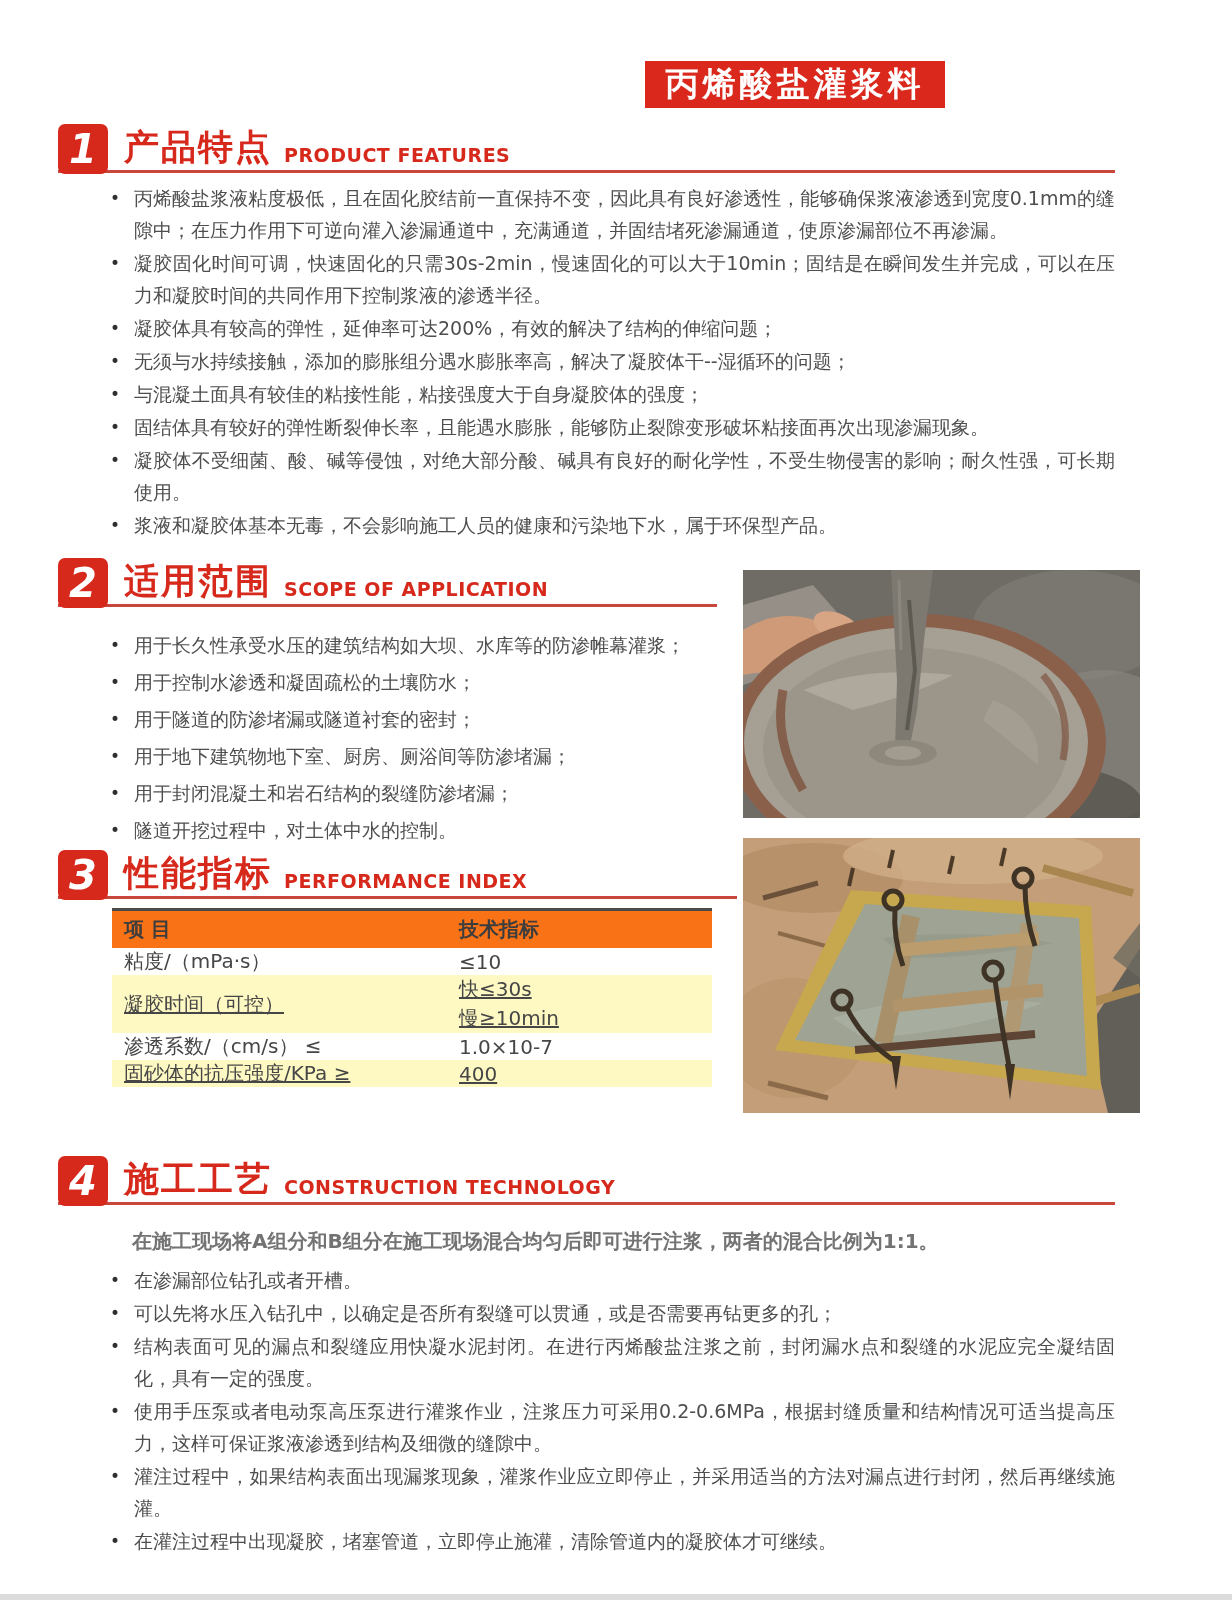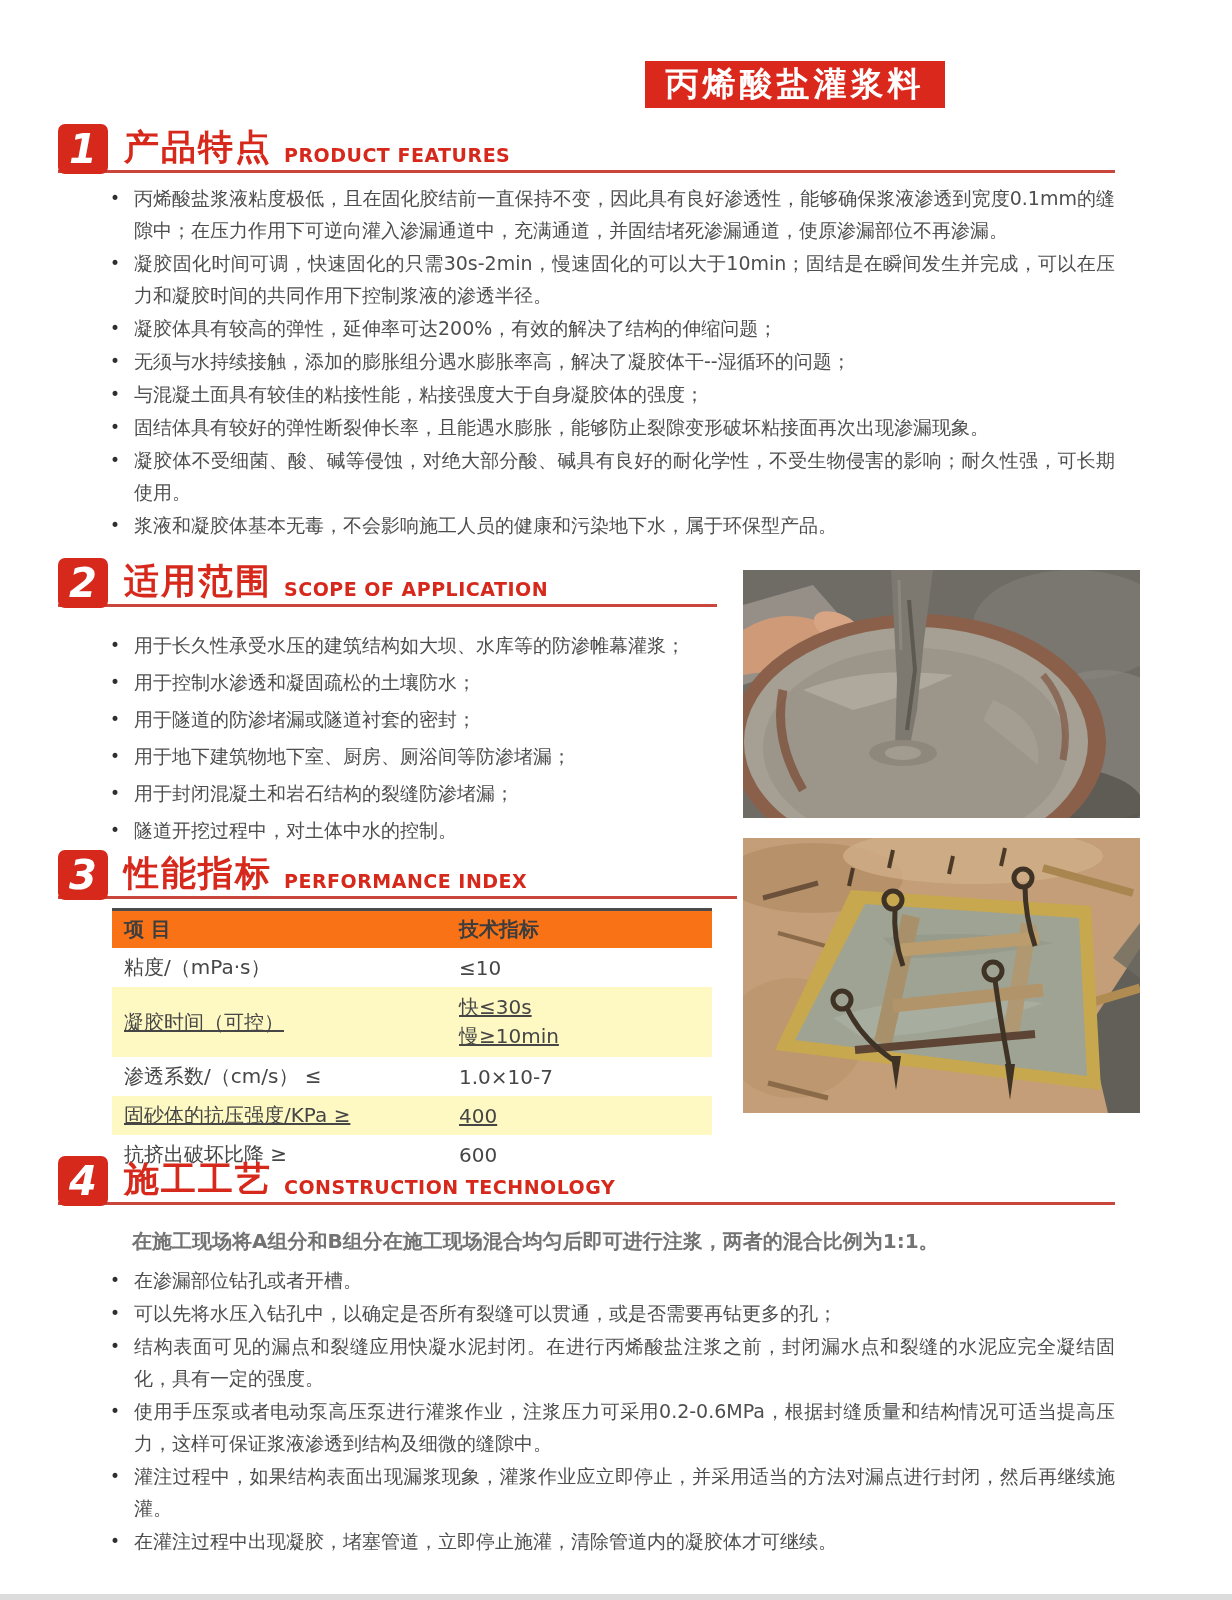--- a/index.html
+++ b/index.html
@@ -32,21 +32,21 @@
   .lh32 li{line-height:32px;margin-bottom:1px;}
 
   
   .intro{position:absolute;font-size:20px;font-weight:bold;color:#737373;}
 
   
   table.perf{position:absolute;border-collapse:collapse;width:600px;
              font-size:20px;color:#464646;table-layout:fixed;}
   table.perf th{background:#f97316;border-top:3px solid #4b4b4b;text-align:left;
                 font-weight:bold;color:#3d3d3d;padding:5px 12px;}
-  table.perf td{padding:6px 12px;vertical-align:middle;}
+  table.perf td{padding:0 12px;vertical-align:middle;}
   table.perf tr.stripe{background:#fef9c3;text-decoration:underline;}
   table.perf .v2{line-height:29px;}
 
   
   .photo{position:absolute;overflow:hidden;}
   .photo svg{display:block;}
 
   .bottom-strip{position:absolute;left:0;bottom:0;width:1232px;height:6px;background:#dcdcdc;}
 </style>
 </head>
@@ -190,24 +190,20 @@
           <div class="v2">慢≥10min</div>
         </td>
       </tr>
       <tr>
         <td>渗透系数/（cm/s）  ≤</td>
         <td>1.0×10-7</td>
       </tr>
       <tr class="stripe">
         <td>固砂体的抗压强度/KPa ≥</td>
         <td>400</td>
-      </tr>
-      <tr>
-        <td>抗挤出破坏比降 ≥</td>
-        <td>600</td>
       </tr>
     </tbody>
   </table>
 
   <div class="photo" style="left:743px;top:838px;width:397px;height:275px;">
     <svg width="397" height="275" viewBox="0 0 397 275">
       <rect width="397" height="275" fill="#c39e78"></rect>
       <ellipse cx="70" cy="40" rx="90" ry="35" fill="#b28c64" opacity="0.7"></ellipse>
       <ellipse cx="230" cy="18" rx="130" ry="28" fill="#cfae87" opacity="0.8"></ellipse>
       <ellipse cx="50" cy="200" rx="70" ry="60" fill="#b9946c" opacity="0.7"></ellipse>

